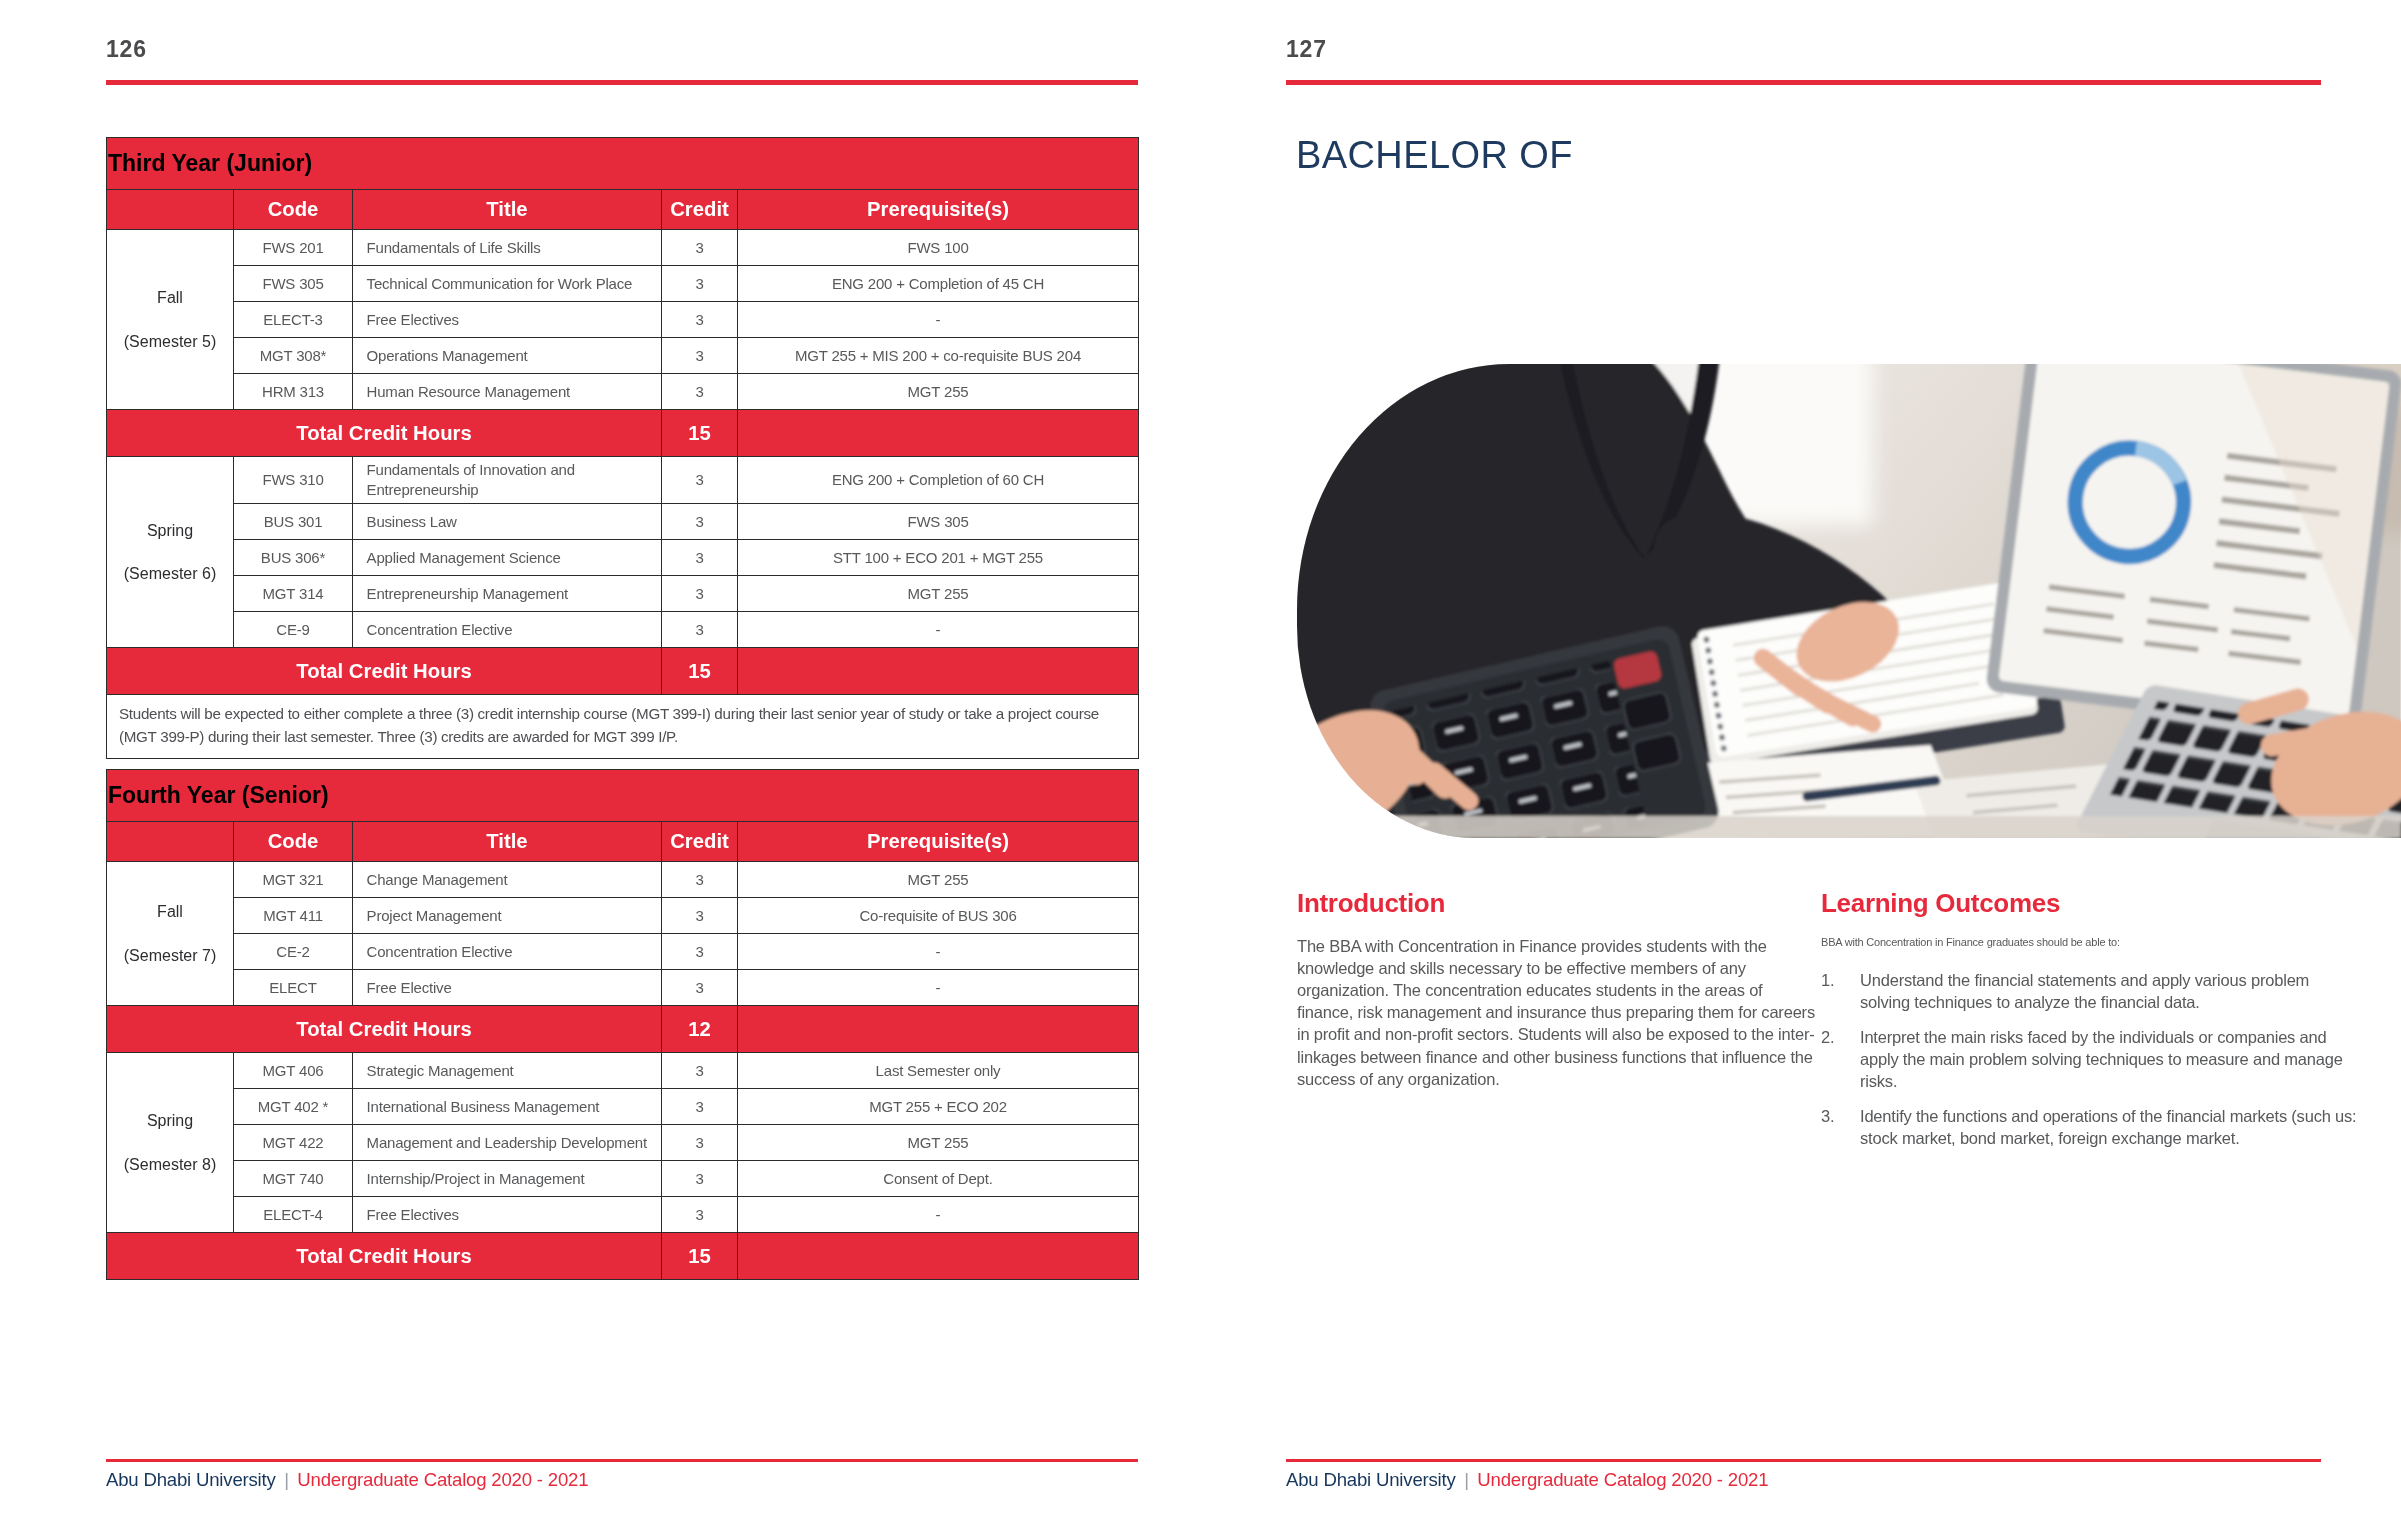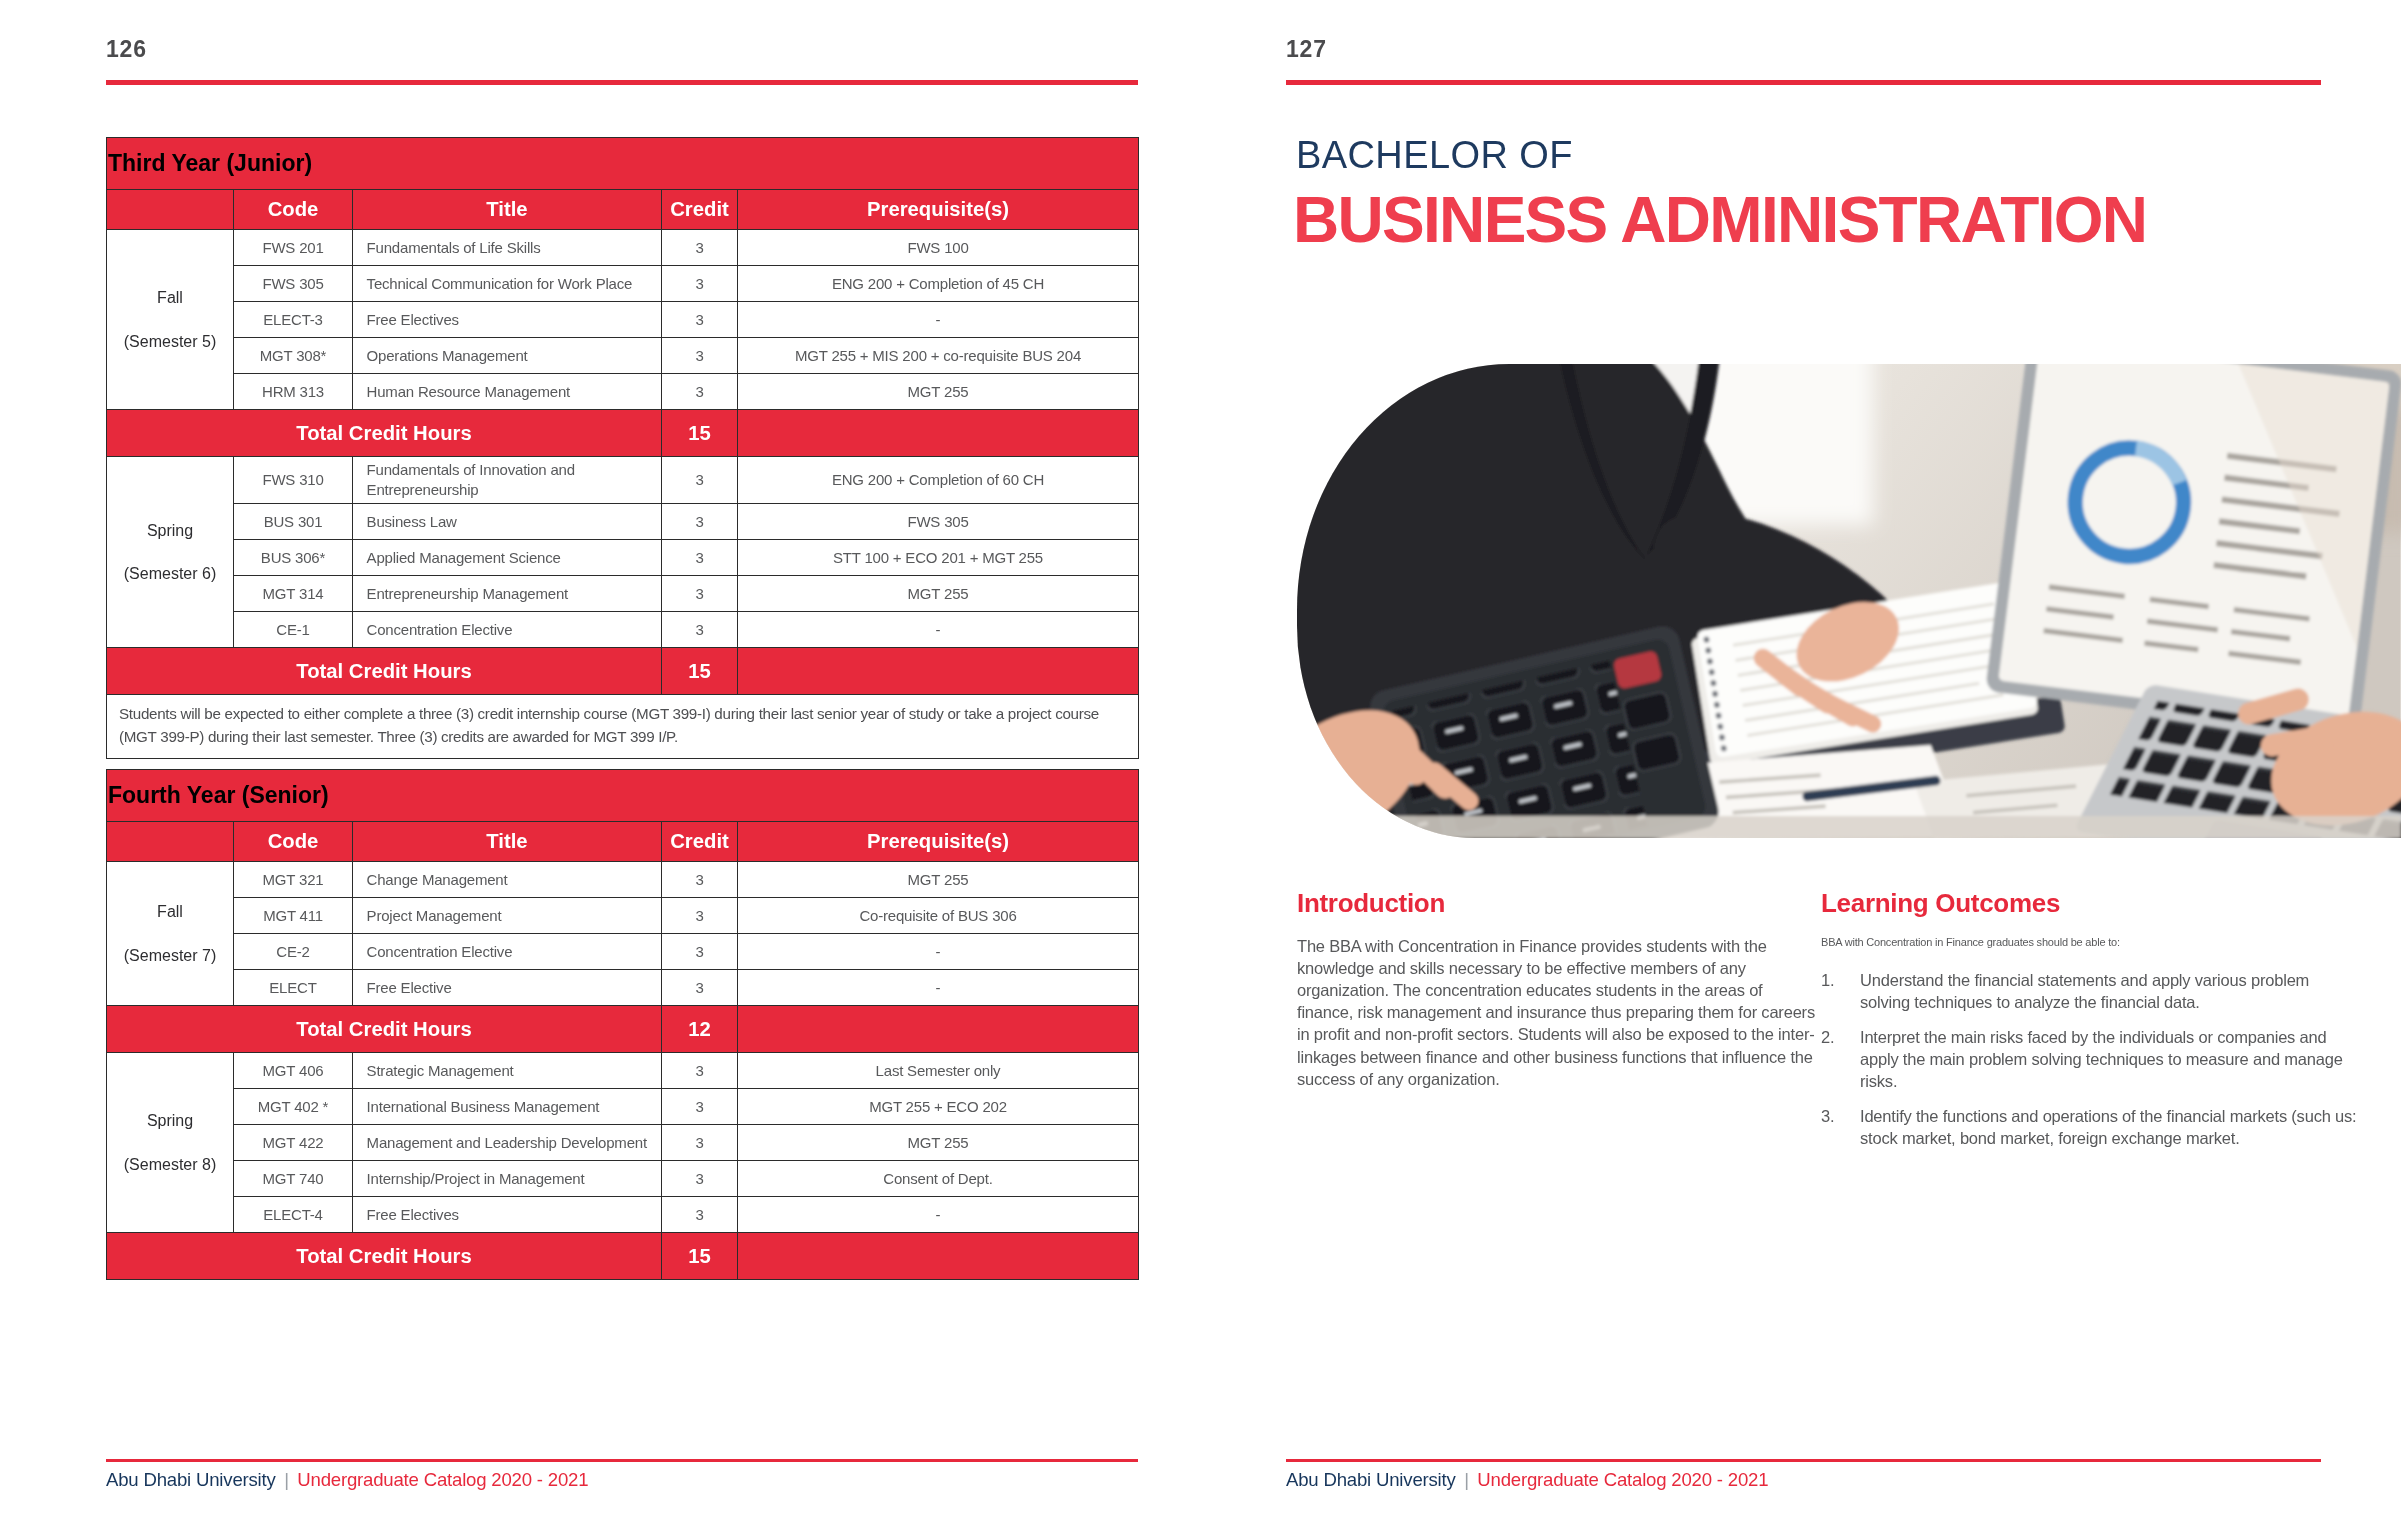--- a/index.html
+++ b/index.html
@@ -161,21 +161,21 @@
               <td class="cr">3</td>
               <td class="pr">STT 100 + ECO 201 +  MGT 255</td>
             </tr>
             <tr class="body-row">
               <td class="code">MGT 314</td>
               <td class="ttl">Entrepreneurship Management</td>
               <td class="cr">3</td>
               <td class="pr">MGT 255</td>
             </tr>
             <tr class="body-row">
-              <td class="code">CE-1</td>
+              <td class="code">CE-9</td>
               <td class="ttl">Concentration Elective</td>
               <td class="cr">3</td>
               <td class="pr">-</td>
             </tr>
             <tr class="total">
               <td class="total-label" colspan="3">Total Credit Hours</td>
               <td class="total-val">15</td>
               <td class="total-empty"></td>
             </tr>
             <tr class="note">
@@ -286,21 +286,20 @@
     <div class="foot-text" style="left:85px;">
       <span class="navy">Abu Dhabi University</span><span class="sep">|</span><span class="redtx">Undergraduate Catalog 2020 - 2021</span>
     </div>
   </div>
 
   <div class="page page-right">
     <div class="pagenum" style="left:86px;">127</div>
     <div class="rule" style="left:86px;top:80px;width:1035px;height:5.1px;"></div>
 
     <div class="kicker">BACHELOR OF</div>
-    <div class="big-title">BUSINESS ADMINISTRATION</div>
 
     <div class="photo">
       <svg width="1104" height="474" viewBox="0 0 1303 560" xmlns="http://www.w3.org/2000/svg">
         <defs>
           <linearGradient id="pbg" x1="0" y1="0" x2="1" y2="0.35">
             <stop offset="0" stop-color="#f7f5f2"></stop>
               <stop offset="0.5" stop-color="#e7e2db"></stop>
               <stop offset="1" stop-color="#cfc8c0"></stop>
           </linearGradient>
           <filter id="soft" x="-20%" y="-20%" width="140%" height="140%">

